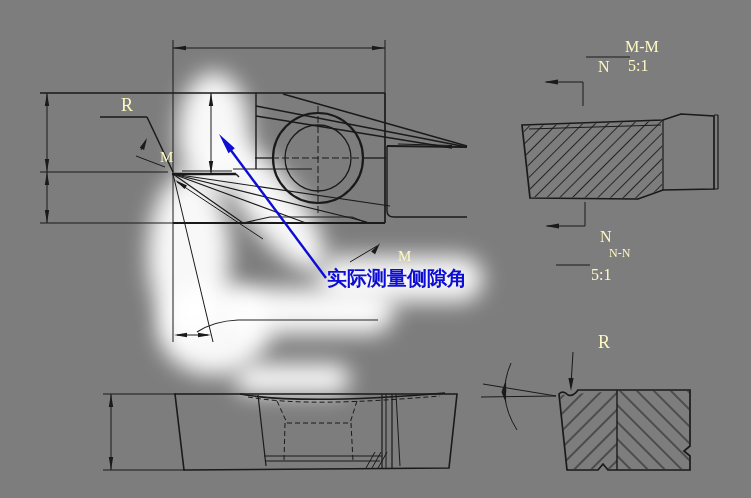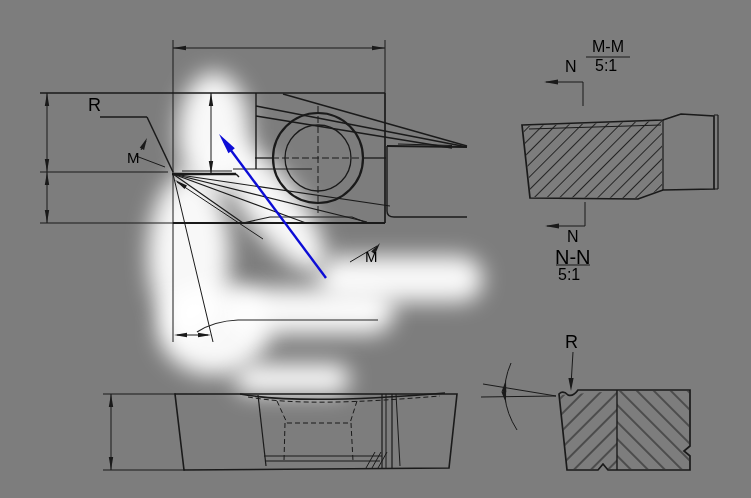--- a/index.html
+++ b/index.html
@@ -4,23 +4,23 @@
 <style>
   html,body{margin:0;padding:0;background:#555;}
   #stage{
     position:relative;width:751px;height:498px;overflow:hidden;
     background:#7d7d7d;
     font-family:"DejaVu Sans",sans-serif;
   }
   .glow{position:absolute;background:rgba(255,255,255,0.95);border-radius:50%;filter:blur(11px);}
   svg{position:absolute;left:0;top:0;}
   .label{
-    position:absolute;color:#000000;
-    font-family:Liberation Sans, sans-serif;
-    line-height:1;white-space:nowrap;
+    position:absolute;color:#fef9c3;
+    font-family:Liberation Serif, serif;
+    line-height:1;white-space:nowrap;margin-left:33px;
   }
   .cn{
     position:absolute;color:#0d0dd6;font-weight:bold;
     font-family:"DejaVu Sans","Liberation Sans",sans-serif;
     font-size:20px;line-height:1;letter-spacing:0px;white-space:nowrap;
   }
 </style>
 </head>
 <body>
 
@@ -191,18 +191,19 @@
 
   <div class="label" style="left:88px;top:96px;font-size:18px;">R</div>
   <div class="label" style="left:127px;top:150px;font-size:15px;">M</div>
   <div class="label" style="left:365px;top:249px;font-size:15px;">M</div>
 
   <div class="label" style="left:565px;top:59px;font-size:16px;">N</div>
   <div class="label" style="left:592px;top:39px;font-size:16px;">M-M</div>
   <div class="label" style="left:595px;top:58px;font-size:16px;">5:1</div>
 
   <div class="label" style="left:567px;top:229px;font-size:16px;">N</div>
-  <div class="label" style="left:555px;top:247px;font-size:20px;">N-N</div>
+  <div class="label" style="left:576px;top:247px;font-size:12px;">N-N</div>
   <div class="label" style="left:558px;top:267px;font-size:16px;">5:1</div>
 
   <div class="label" style="left:565px;top:333px;font-size:18px;">R</div>
 
+  <div class="cn" style="left:327px;top:268px;">实际测量侧隙角</div>
 </div>
 
 </body></html>

